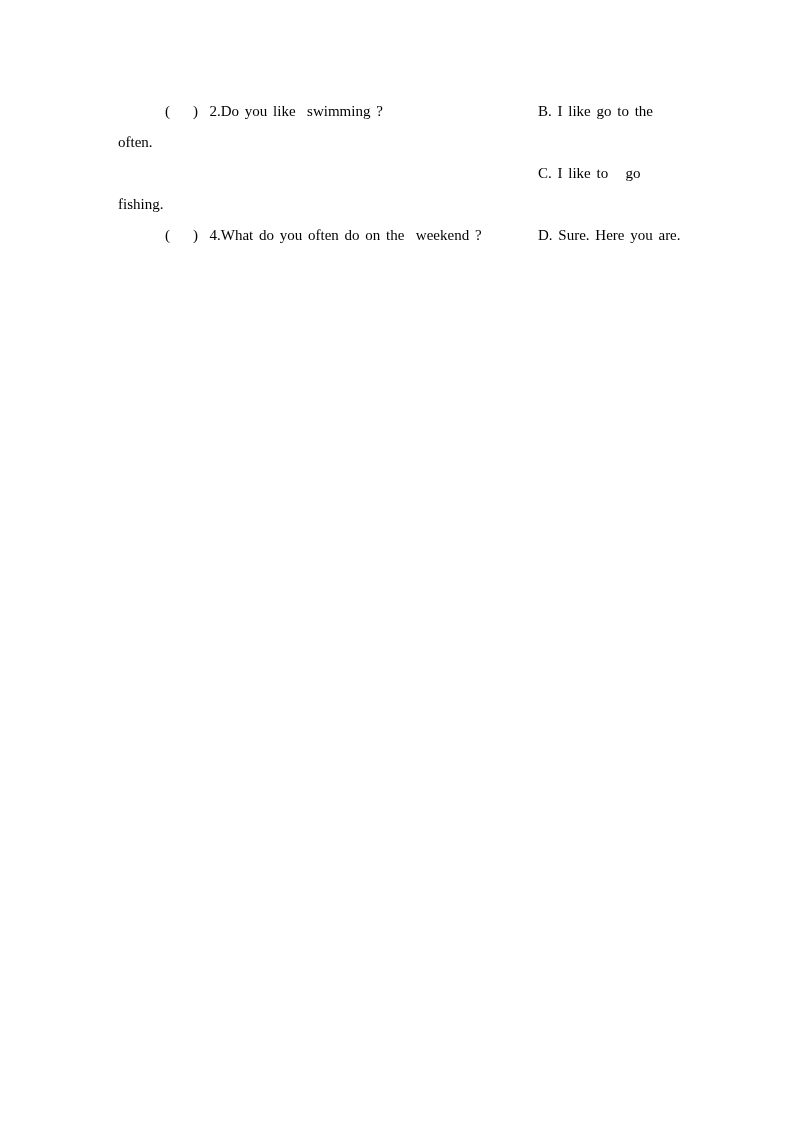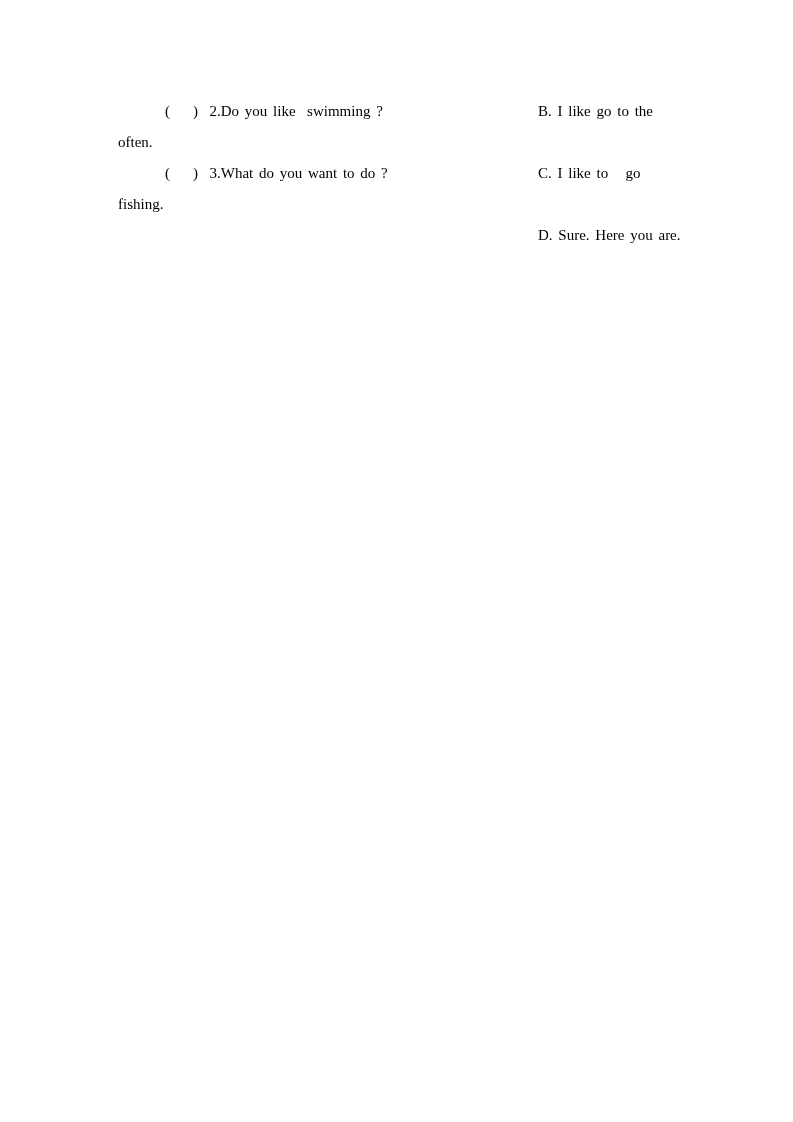--- a/index.html
+++ b/index.html
@@ -36,19 +36,19 @@
 </style>
 </head>
 <body>
 
 <div class="page">
 
   <div class="line col-q r1">(    )  2.Do you like  swimming ?</div>
   <div class="line col-a r1">B. I like go to the</div>
   <div class="line col-m r2">often.</div>
 
-  <div class="line col-q r3">(    )  3.What do you want to do ?</div>
   <div class="line col-a r3">C. I like to   go</div>
   <div class="line col-m r4">fishing.</div>
 
+  <div class="line col-q r5">(    )  4.What do you often do on the  weekend ?</div>
   <div class="line col-a r5">D. Sure. Here you are.</div>
 
 </div>
 
 </body></html>

